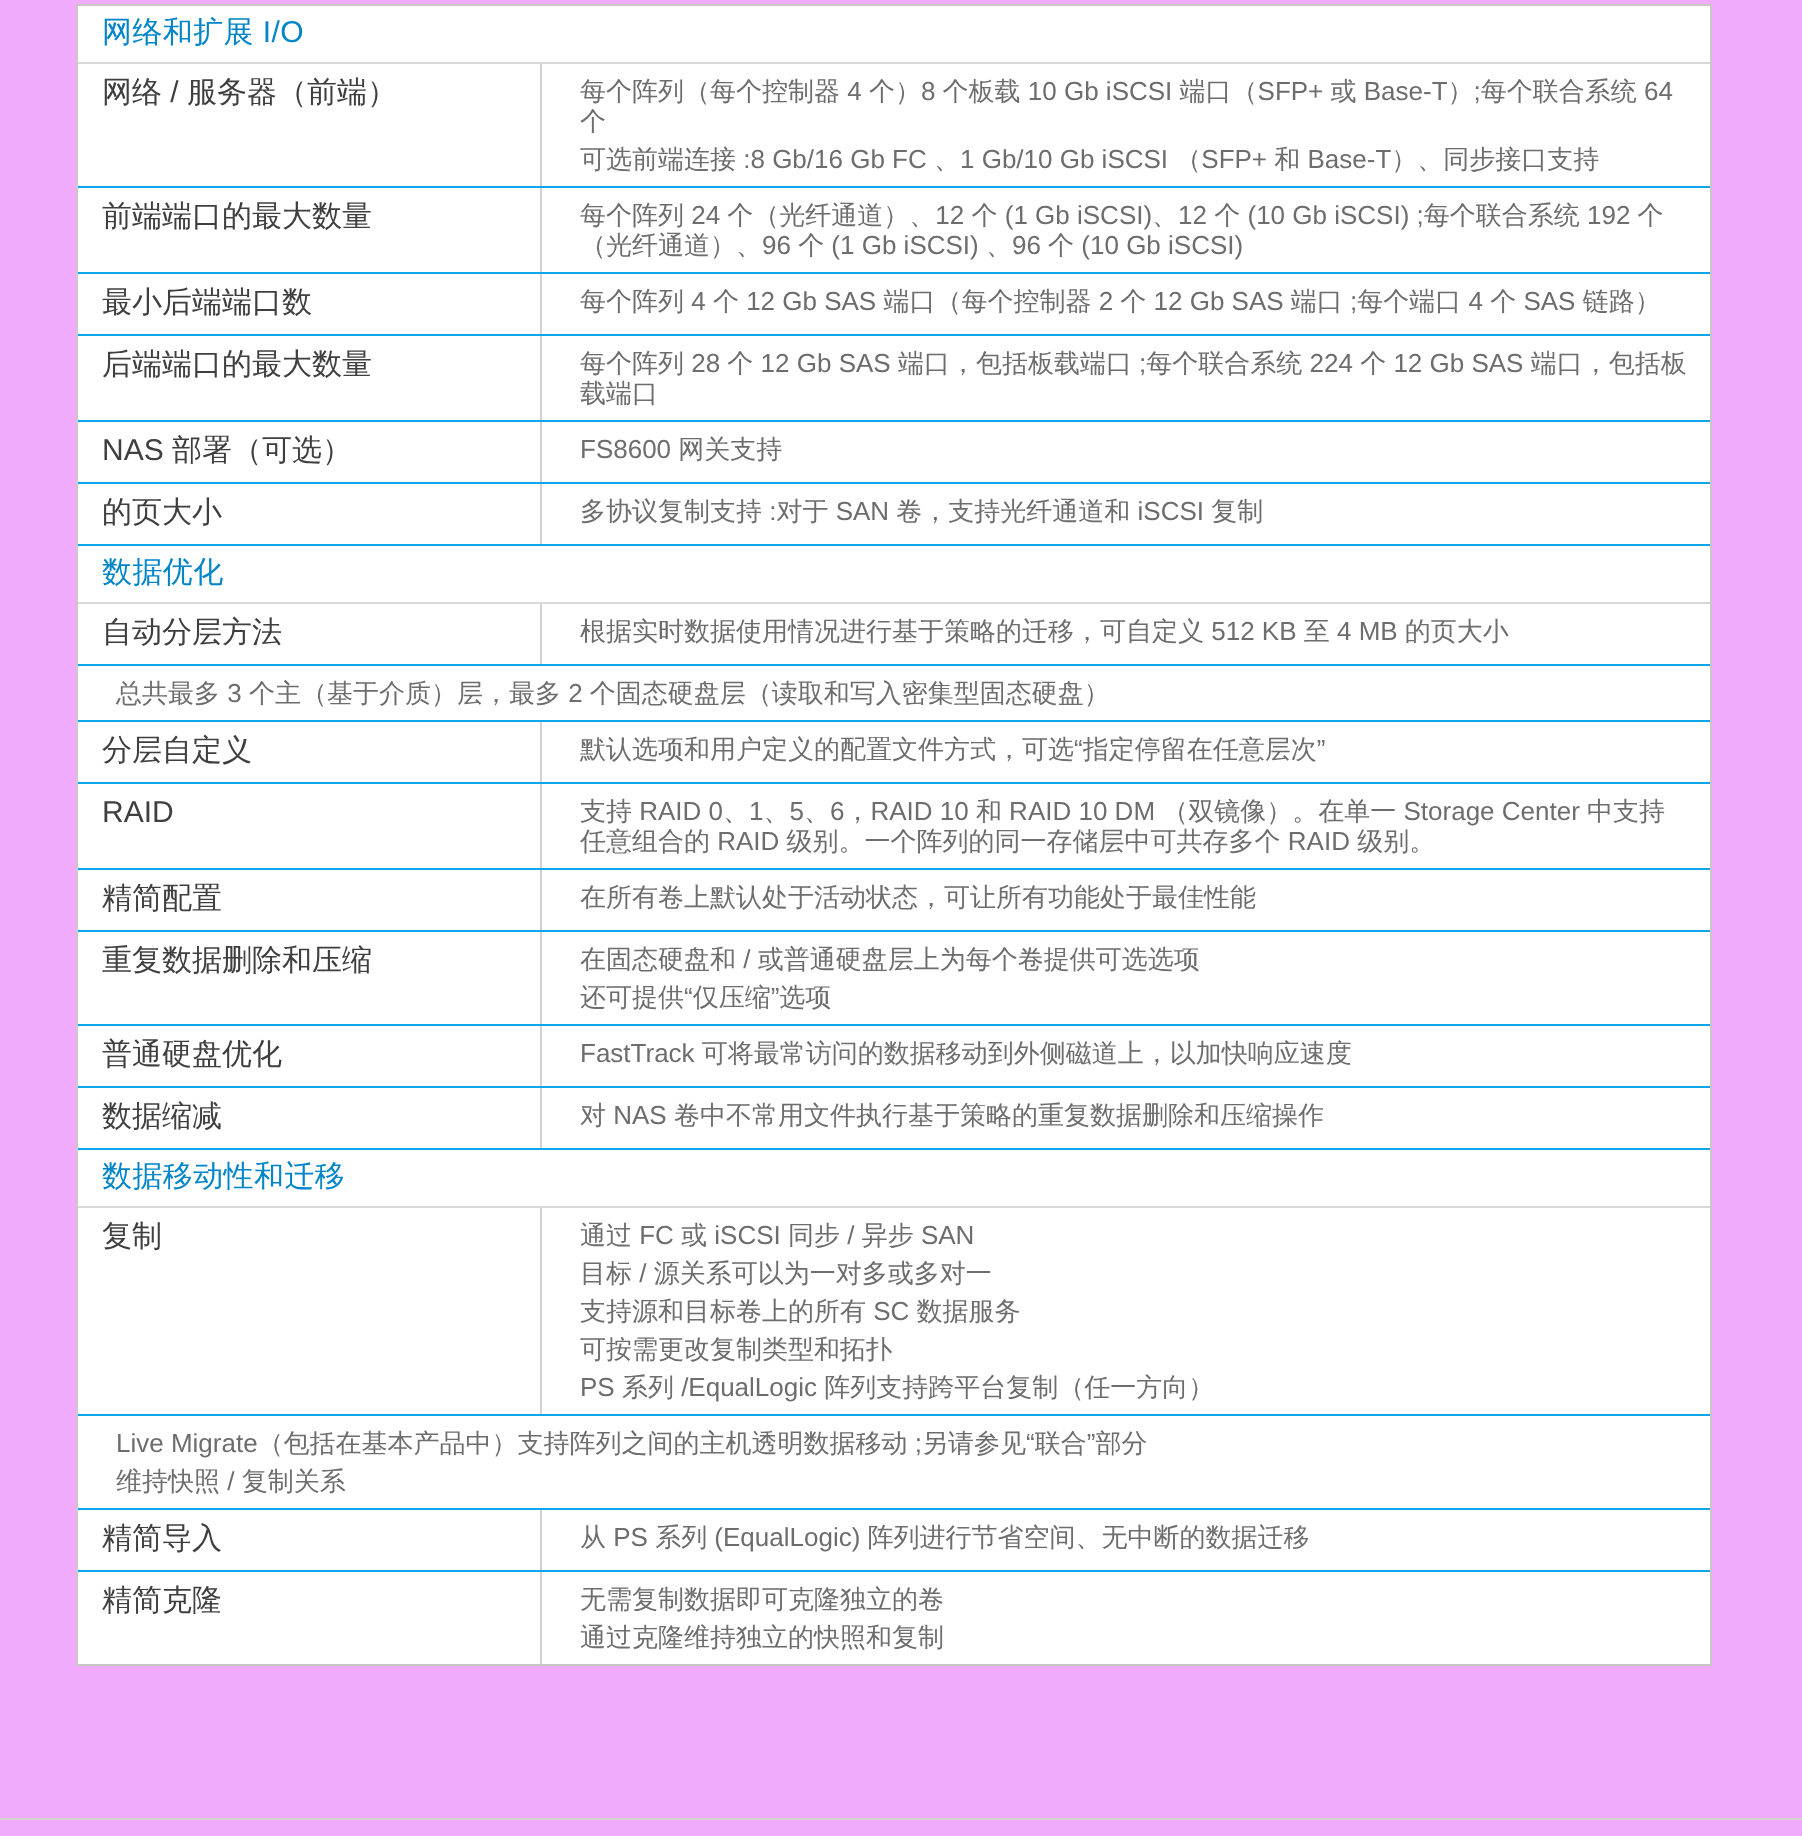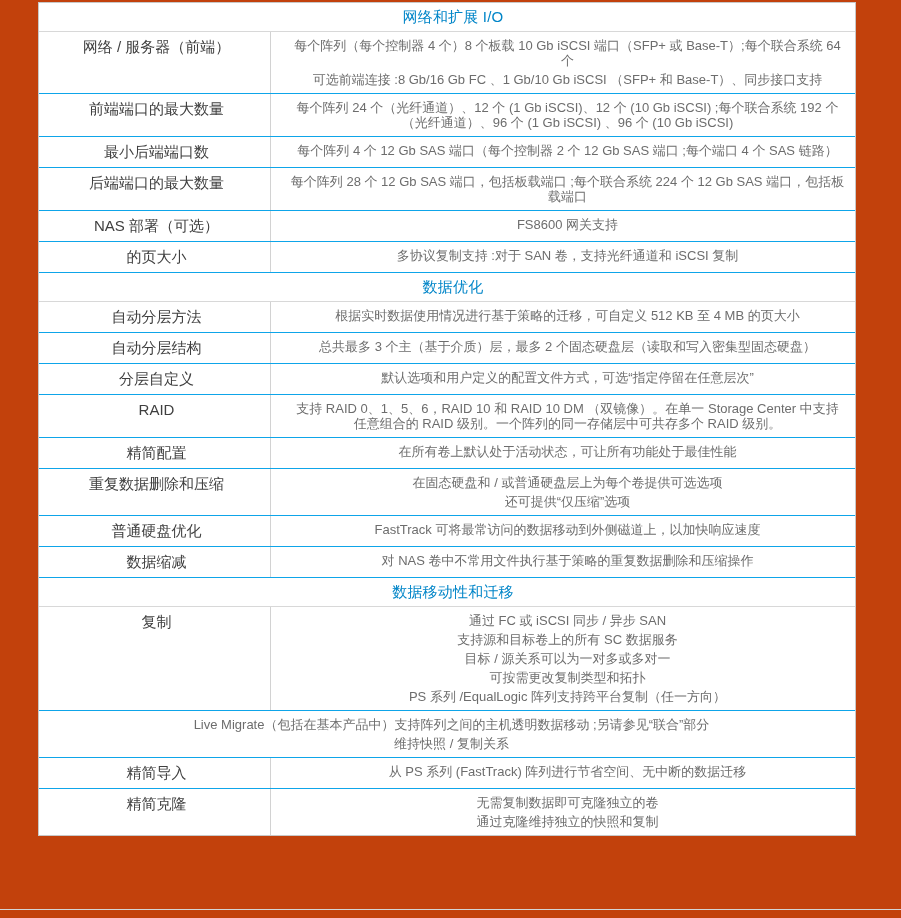--- a/index.html
+++ b/index.html
@@ -5,23 +5,22 @@
   html, body {
     margin: 0;
     padding: 0;
     background: #ffffff;
     font-family: "Liberation Sans", "DejaVu Sans", sans-serif;
   }
   .page {
     position: relative;
     width: 901px;
     height: 918px;
-    background: #c2410c;
+    background: #f0abfc;
     overflow: hidden;
-    text-align: center;
   }
   .spec-table {
     position: absolute;
     left: 38px;
     top: 2px;
     width: 818px;
     border: 1px solid #c8c8c8;
     border-bottom: 1px solid #c8c8c8;
     box-sizing: border-box;
     background: #ffffff;
@@ -122,21 +121,20 @@
       <div class="section-row">
         <div class="section-title">数据优化</div>
       </div>
       <div class="spec-row">
         <div class="label-cell">自动分层方法</div>
         <div class="value-cell">
           <p class="value-line">根据实时数据使用情况进行基于策略的迁移，可自定义 512 KB 至 4 MB 的页大小</p>
         </div>
       </div>
       <div class="spec-row">
-        <div class="label-cell">自动分层结构</div>
         <div class="value-cell">
           <p class="value-line">总共最多 3 个主（基于介质）层，最多 2 个固态硬盘层（读取和写入密集型固态硬盘）</p>
         </div>
       </div>
       <div class="spec-row">
         <div class="label-cell">分层自定义</div>
         <div class="value-cell">
           <p class="value-line">默认选项和用户定义的配置文件方式，可选“指定停留在任意层次”</p>
         </div>
       </div>
@@ -171,36 +169,36 @@
           <p class="value-line">对 NAS 卷中不常用文件执行基于策略的重复数据删除和压缩操作</p>
         </div>
       </div>
       <div class="section-row">
         <div class="section-title">数据移动性和迁移</div>
       </div>
       <div class="spec-row">
         <div class="label-cell">复制</div>
         <div class="value-cell">
           <p class="value-line">通过 FC 或 iSCSI 同步 / 异步 SAN</p>
+          <p class="value-line">目标 / 源关系可以为一对多或多对一</p>
           <p class="value-line">支持源和目标卷上的所有 SC 数据服务</p>
-          <p class="value-line">目标 / 源关系可以为一对多或多对一</p>
           <p class="value-line">可按需更改复制类型和拓扑</p>
           <p class="value-line">PS 系列 /EqualLogic 阵列支持跨平台复制（任一方向）</p>
         </div>
       </div>
       <div class="spec-row">
         <div class="value-cell">
           <p class="value-line">Live Migrate（包括在基本产品中）支持阵列之间的主机透明数据移动 ;另请参见“联合”部分</p>
           <p class="value-line">维持快照 / 复制关系</p>
         </div>
       </div>
       <div class="spec-row">
         <div class="label-cell">精简导入</div>
         <div class="value-cell">
-          <p class="value-line">从 PS 系列 (FastTrack) 阵列进行节省空间、无中断的数据迁移</p>
+          <p class="value-line">从 PS 系列 (EqualLogic) 阵列进行节省空间、无中断的数据迁移</p>
         </div>
       </div>
       <div class="spec-row">
         <div class="label-cell">精简克隆</div>
         <div class="value-cell">
           <p class="value-line">无需复制数据即可克隆独立的卷</p>
           <p class="value-line">通过克隆维持独立的快照和复制</p>
         </div>
       </div>
     </div>

